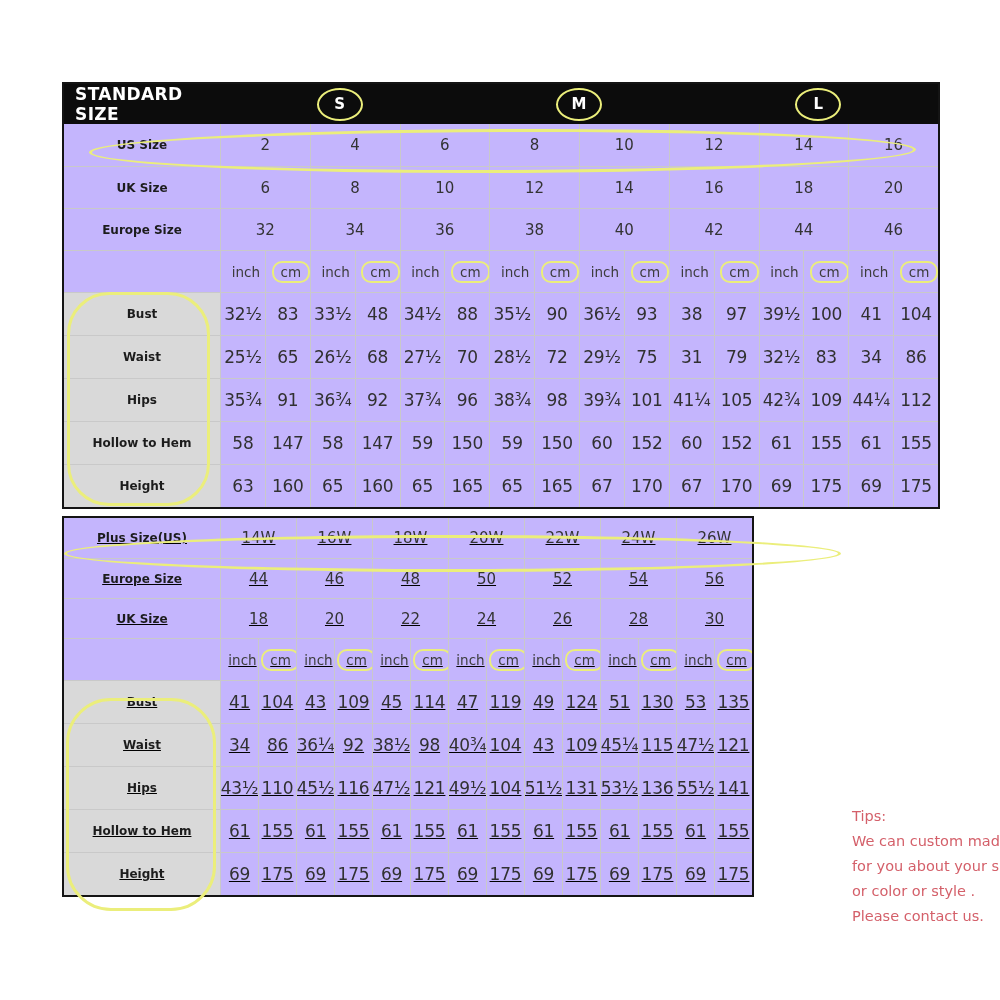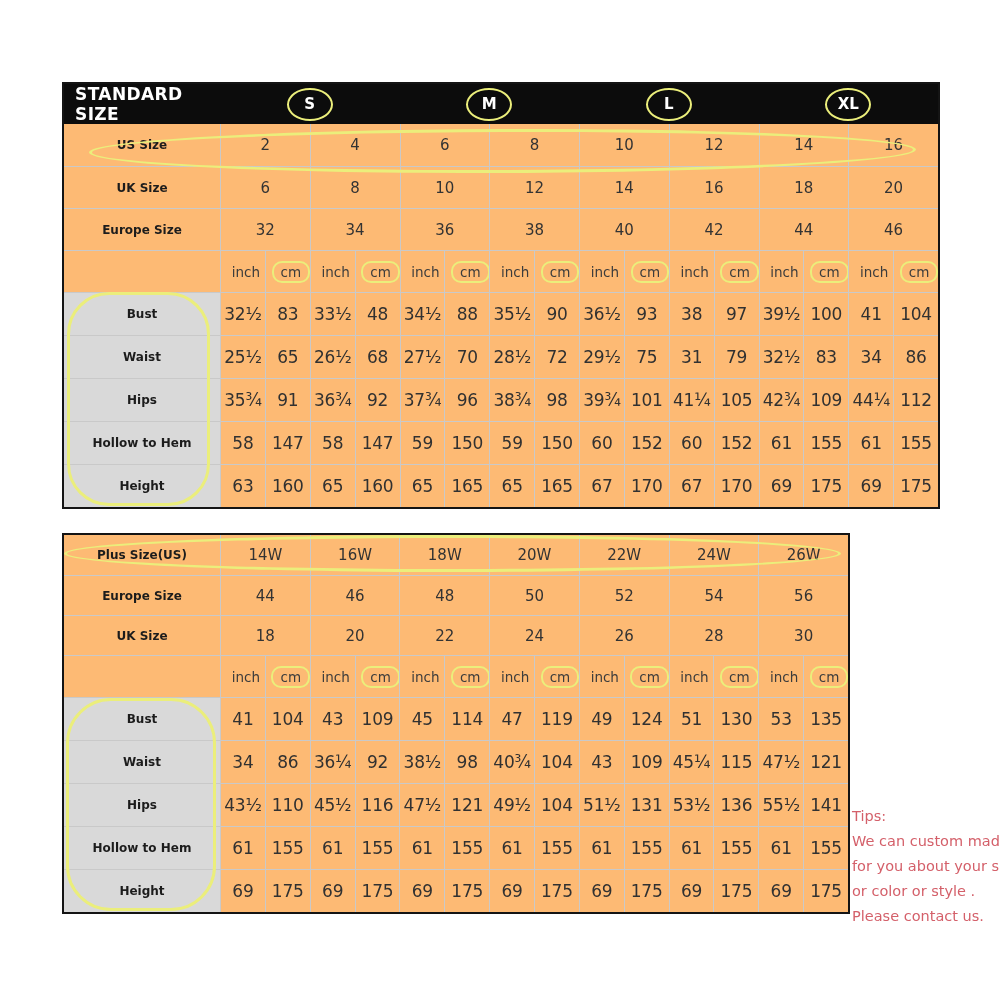--- a/index.html
+++ b/index.html
@@ -8,23 +8,23 @@
     --graybg:#d9d9d9;
     --red:#d4606a;
     --ink:#1c1c1c;
     --valink:#333333;
   }
   *{box-sizing:border-box;margin:0;padding:0;}
   html,body{background:#ffffff;}
   body{font-family:"DejaVu Sans","Liberation Sans",sans-serif;}
   .page{position:relative;width:1000px;height:1000px;background:#fff;overflow:hidden;}
 
-  .tbl{position:absolute;background:#fdba74;border:2px solid #141414;}
+  .tbl{position:absolute;background:#c4b5fd;border:2px solid #141414;}
   #standard-table{left:62px;top:82px;width:878px;}
-  #plus-table{left:62px;top:533px;width:788px;}
+  #plus-table{left:62px;top:516px;width:692px;text-decoration:underline;}
 
   
   .hdr{display:flex;height:40px;background:#0c0c0c;align-items:stretch;}
   .hdr-title{width:156px;color:#fff;font-weight:bold;font-size:17px;display:flex;align-items:center;padding-left:11px;letter-spacing:.4px;}
   .hdr-zones{flex:1;display:flex;}
   .hdr-zone{flex:1;display:flex;align-items:center;justify-content:center;}
   .letter-ellipse{min-width:46px;height:33px;border:2.5px solid var(--yellow);border-radius:50%;color:#fff;font-weight:bold;font-size:15px;display:flex;align-items:center;justify-content:center;padding:0 6px;}
 
   
   .trow{display:grid;border-top:1px solid var(--grid);}
@@ -59,23 +59,20 @@
       <div class="hdr-title">STANDARD SIZE</div>
       <div class="hdr-zones" id="std-letter-zones">
           <div class="hdr-zone">
             <span class="letter-ellipse">S</span>
           </div>
           <div class="hdr-zone">
             <span class="letter-ellipse">M</span>
           </div>
           <div class="hdr-zone">
             <span class="letter-ellipse">L</span>
-          </div>
-          <div class="hdr-zone">
-            <span class="letter-ellipse">XL</span>
           </div>
         </div>
     </div>
     <div id="std-body">
         <div class="trow" style="grid-template-columns: 156px repeat(8, 1fr); height: 42px;">
           <div class="cell label-cell">US Size</div>
           <div class="cell size-val">2</div>
           <div class="cell size-val">4</div>
           <div class="cell size-val">6</div>
           <div class="cell size-val">8</div>

